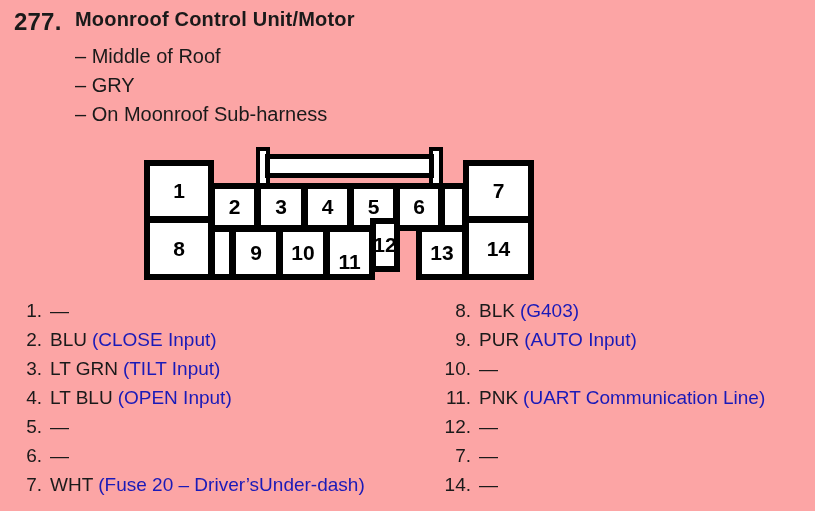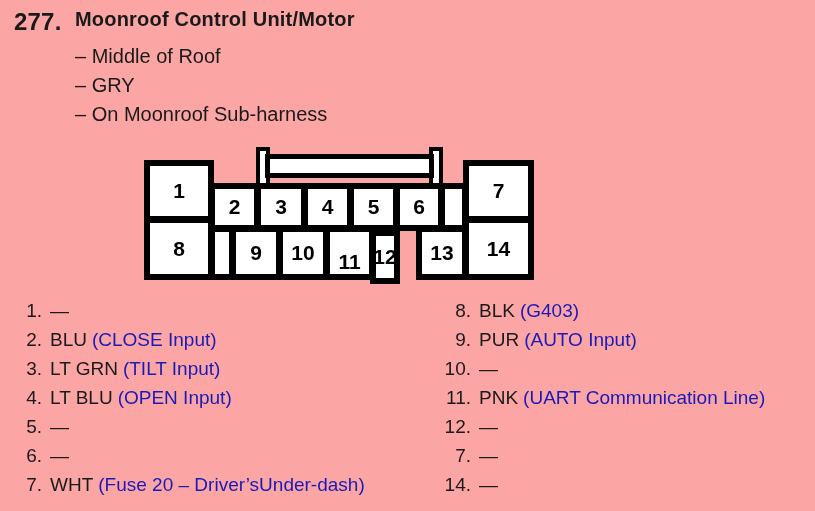--- a/index.html
+++ b/index.html
@@ -109,21 +109,21 @@
     <div class="cell" style="left:65px; top:79px; width:26px; height:54px;"></div>
     <div class="cell" style="left:86px;  top:79px; width:52px; height:54px;">
       <span>9</span>
     </div>
     <div class="cell" style="left:133px; top:79px; width:52px; height:54px;">
       <span>10</span>
     </div>
     <div class="cell" style="left:180px; top:79px; width:51px; height:54px;align-items:flex-end;">
       <span>11</span>
     </div>
-    <div class="cell" style="left:226px; top:83px; width:30px; height:54px;">
+    <div class="cell" style="left:226px; top:71px; width:30px; height:54px;">
       <span>12</span>
     </div>
     <div class="cell" style="left:272px; top:79px; width:52px; height:54px;">
       <span>13</span>
     </div>
   </div>
 
   <div class="pin-col" id="pin-col-left">
     <div class="pin-row"><span class="pin-num">1.</span><span class="pin-wire">—</span><span class="pin-note"></span></div>
     <div class="pin-row"><span class="pin-num">2.</span><span class="pin-wire">BLU</span><span class="pin-note">(CLOSE Input)</span></div>

